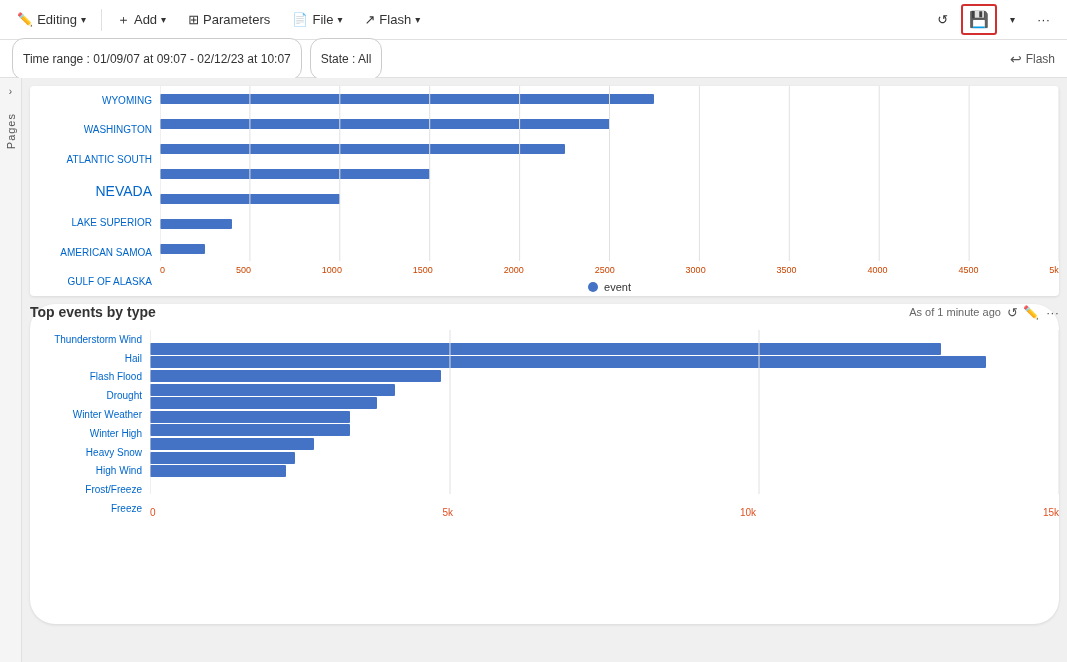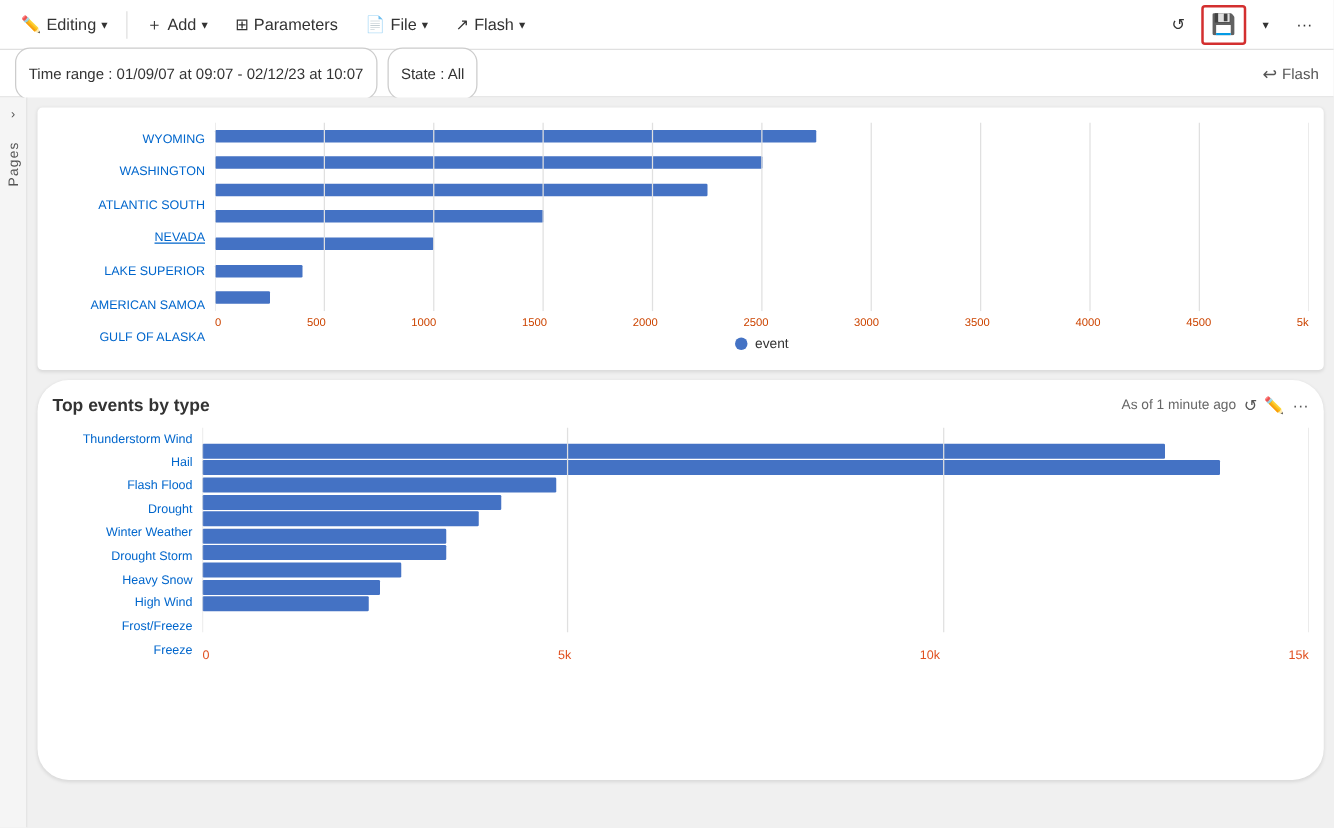--- a/index.html
+++ b/index.html
@@ -56,21 +56,21 @@
     .pages-chevron { font-size: 10px; color: #555; margin-bottom: 8px; }
 
     
     .content-area {
       flex: 1; overflow-y: auto; background: #f0f0f0; padding: 8px;
       display: flex; flex-direction: column; gap: 8px;
     }
 
     
     .chart-card {
-      background: #fff; border-radius: 4px; padding: 12px;
+      background: #fff; border-radius: 4px; 
       box-shadow: 0 1px 3px rgba(0,0,0,0.1);
     }
 
     
     .top-chart-partial {
       height: 210px; overflow: hidden; position: relative;
     }
     .chart-area-top {
       display: flex; height: 100%;
     }
@@ -189,21 +189,21 @@
   </div>
 
   <div class="content-area">
 
     <div class="chart-card top-chart-partial">
       <div class="chart-area-top">
         <div class="y-labels-top">
           <span style="color:#0066cc; font-size:10px;">WYOMING</span>
           <span style="color:#0066cc; font-size:10px;">WASHINGTON</span>
           <span style="color:#0066cc; font-size:10px;">ATLANTIC SOUTH</span>
-          <span style="color:#0066cc; font-size:10px;text-decoration:underline;">NEVADA</span>
+          <span style="color:#0066cc; font-size:14px;">NEVADA</span>
           <span style="color:#0066cc; font-size:10px;">LAKE SUPERIOR</span>
           <span style="color:#0066cc; font-size:10px;">AMERICAN SAMOA</span>
           <span style="color:#0066cc; font-size:10px;">GULF OF ALASKA</span>
         </div>
         <div style="flex:1; position:relative;">
 
           <svg style="position:absolute;top:0;left:0;width:100%;height:calc(100% - 35px);">
             <line x1="0%" y1="0" x2="0%" y2="100%" stroke="#e0e0e0" stroke-width="1"></line>
             <line x1="10%" y1="0" x2="10%" y2="100%" stroke="#e0e0e0" stroke-width="1"></line>
             <line x1="20%" y1="0" x2="20%" y2="100%" stroke="#e0e0e0" stroke-width="1"></line>
@@ -274,21 +274,21 @@
         </div>
       </div>
 
       <div class="bottom-chart-area">
         <div class="y-labels-bottom">
           <span>Thunderstorm Wind</span>
           <span>Hail</span>
           <span>Flash Flood</span>
           <span>Drought</span>
           <span>Winter Weather</span>
-          <span>Drought Storm</span>
+          <span>Winter High</span>
           <span>Heavy Snow</span>
           <span>High Wind</span>
           <span>Frost/Freeze</span>
           <span>Freeze</span>
         </div>
         <div class="bars-bottom">
 
           <svg style="position:absolute;top:0;left:0;width:100%;height:calc(100% - 24px);">
             <line x1="0%" y1="0" x2="0%" y2="100%" stroke="#e0e0e0" stroke-width="1"></line>
             <line x1="33%" y1="0" x2="33%" y2="100%" stroke="#e0e0e0" stroke-width="1"></line>

